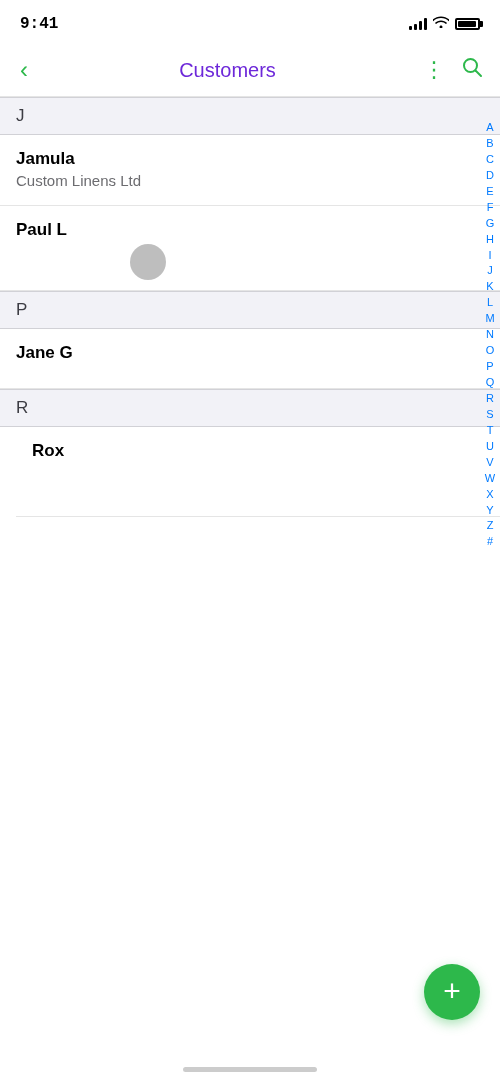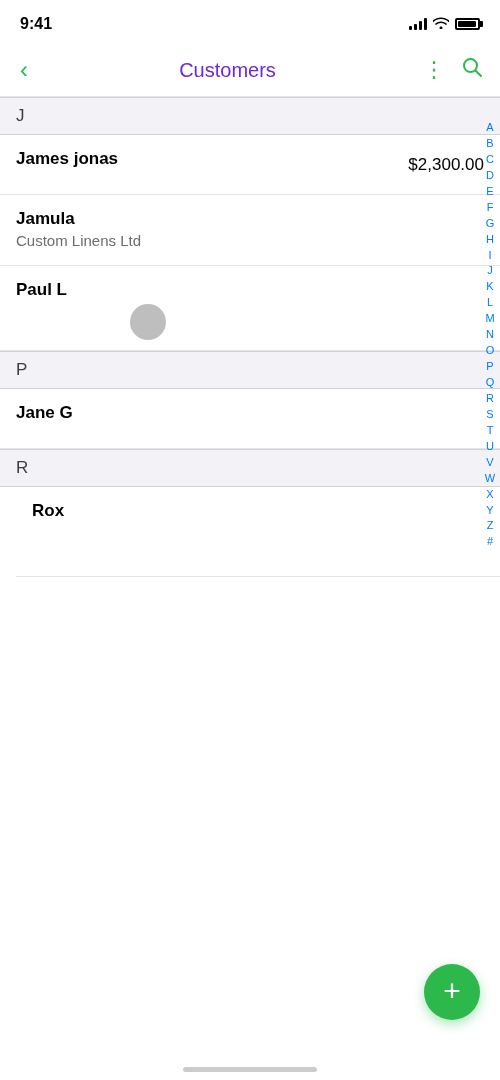--- a/index.html
+++ b/index.html
@@ -15,20 +15,21 @@
     }
 
     
     .status-bar {
       display: flex;
       justify-content: space-between;
       align-items: center;
       padding: 12px 20px 8px 20px;
       background: #ffffff;
       height: 44px;
+      font-family: Liberation Mono, monospace;
     }
     .status-time {
       font-size: 16px;
       font-weight: 600;
       color: #000;
     }
     .status-icons {
       display: flex;
       align-items: center;
       gap: 6px;
@@ -266,24 +267,20 @@
     </span>
   </div>
 </div>
 
 <div>
 
   <div class="section-header">
     <span class="section-header-letter">J</span>
   </div>
 
-  <div class="customer-item">
-    <div class="customer-name">James jonas</div>
-    <span class="customer-balance">$2,300.00</span>
-  </div>
 
   <div class="customer-item">
     <div class="customer-name">Jamula</div>
     <div class="customer-company">Custom Linens Ltd</div>
   </div>
 
   <div class="customer-item" style="position:relative; min-height: 85px;">
     <div class="customer-name">Paul L</div>
     <div class="fingerprint-overlay" style="top: 38px; left: 130px;"></div>
   </div>

